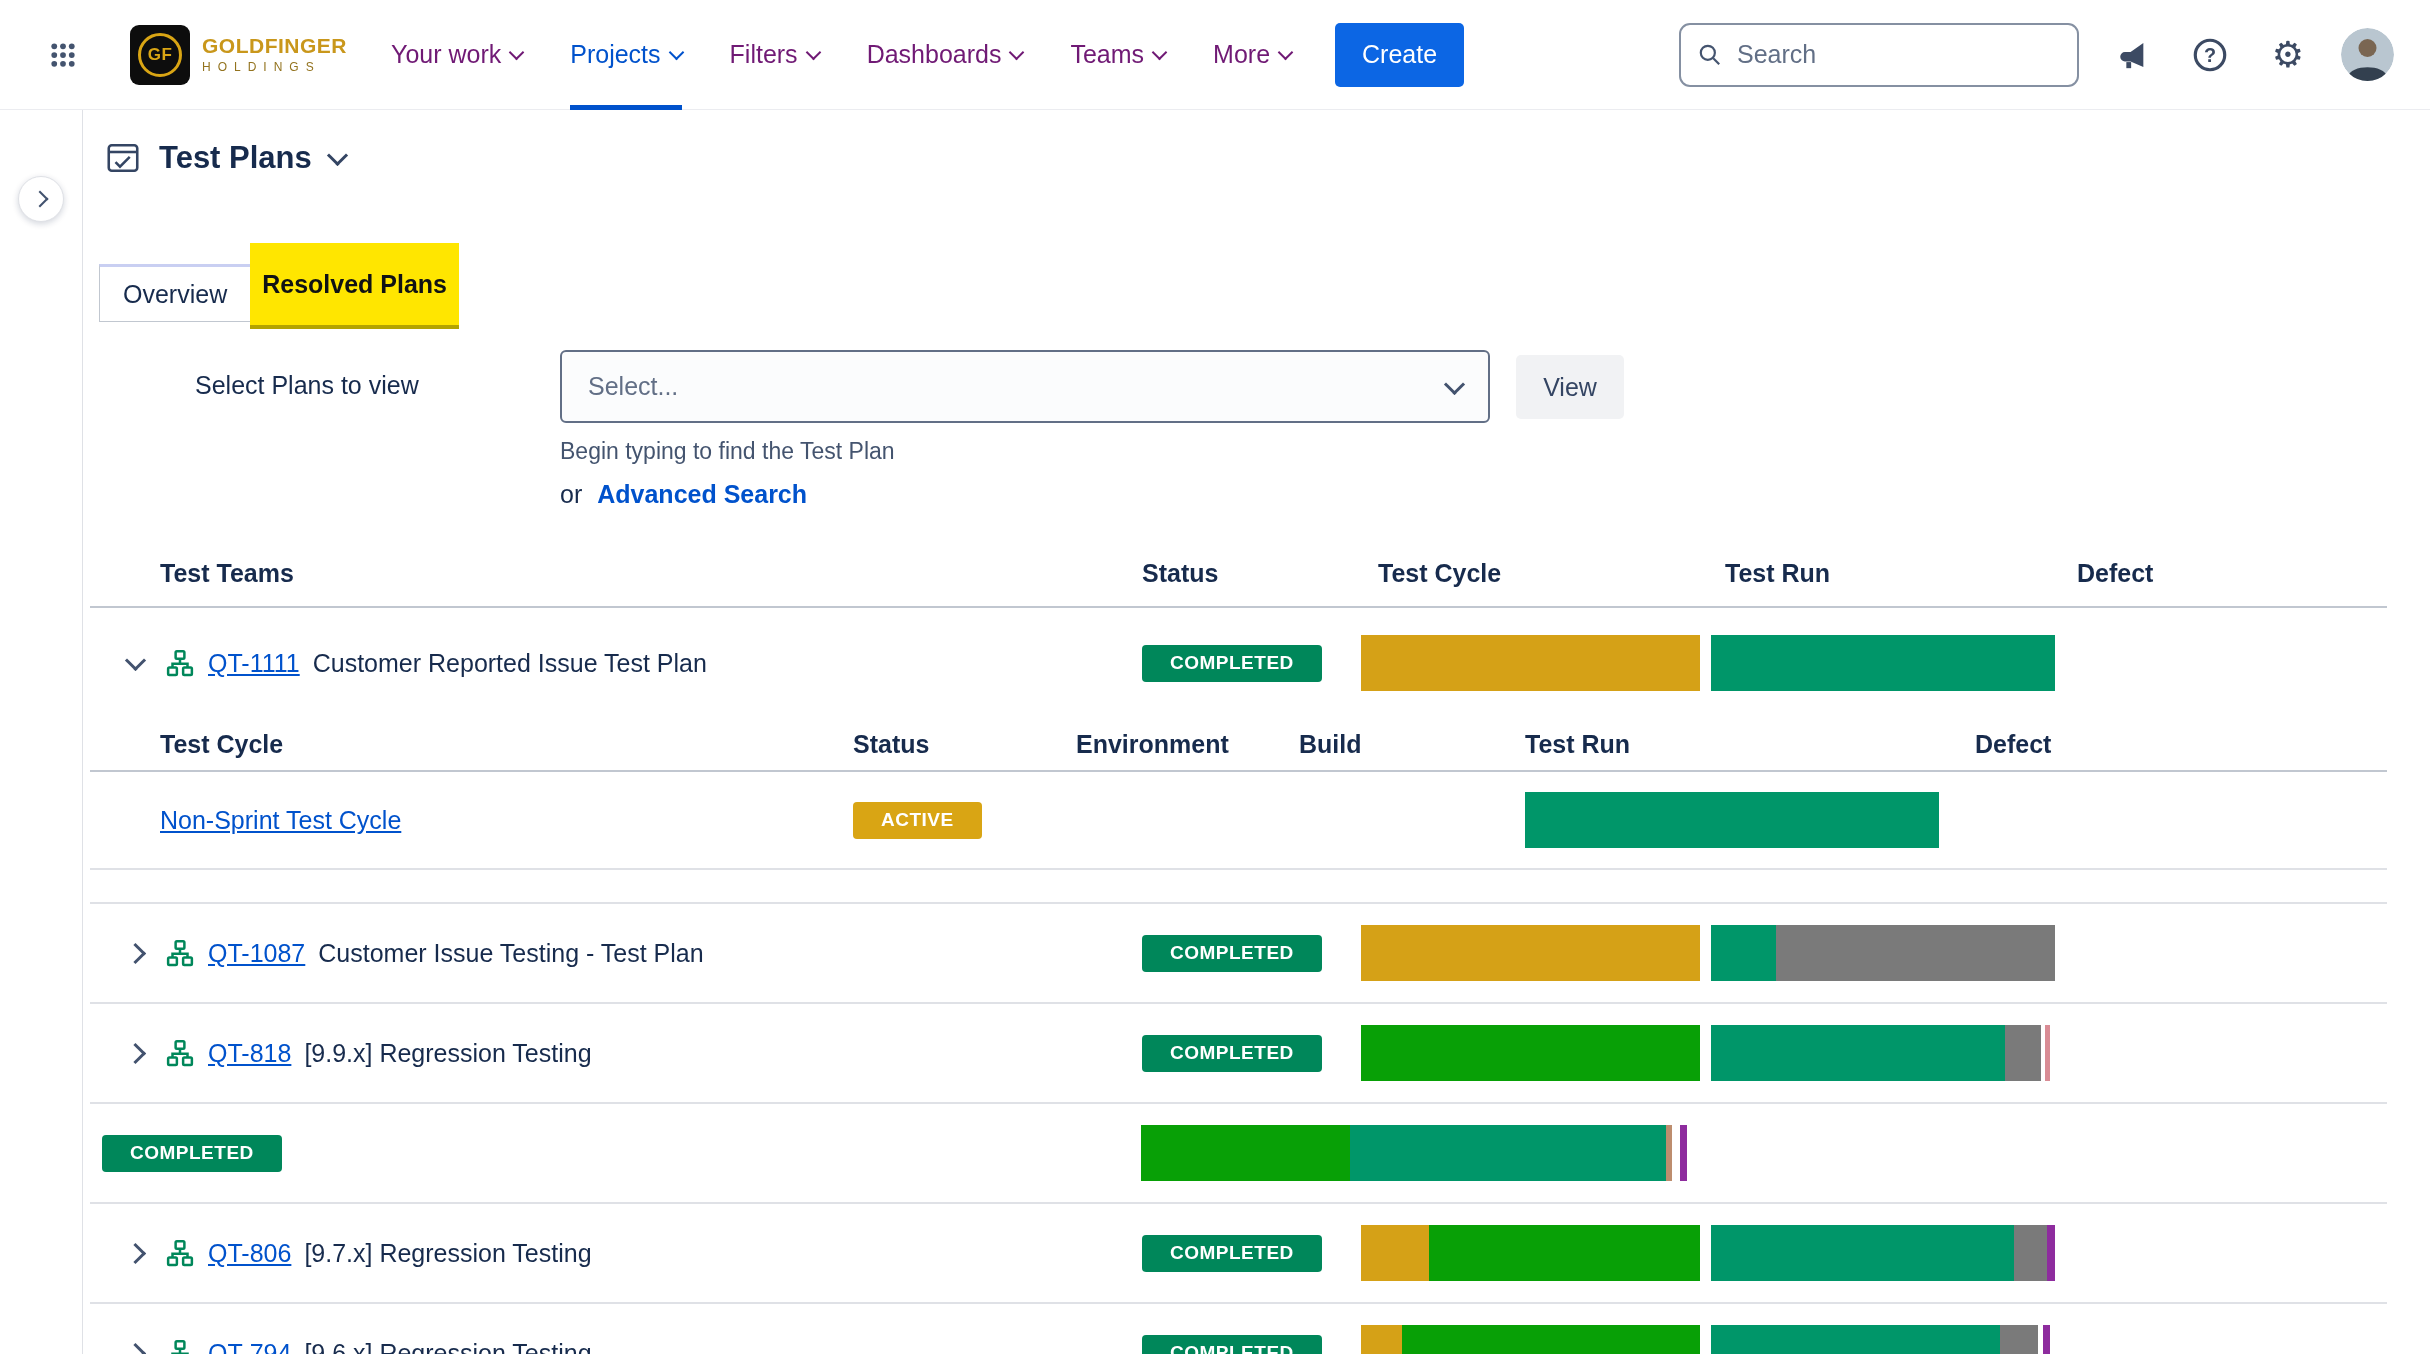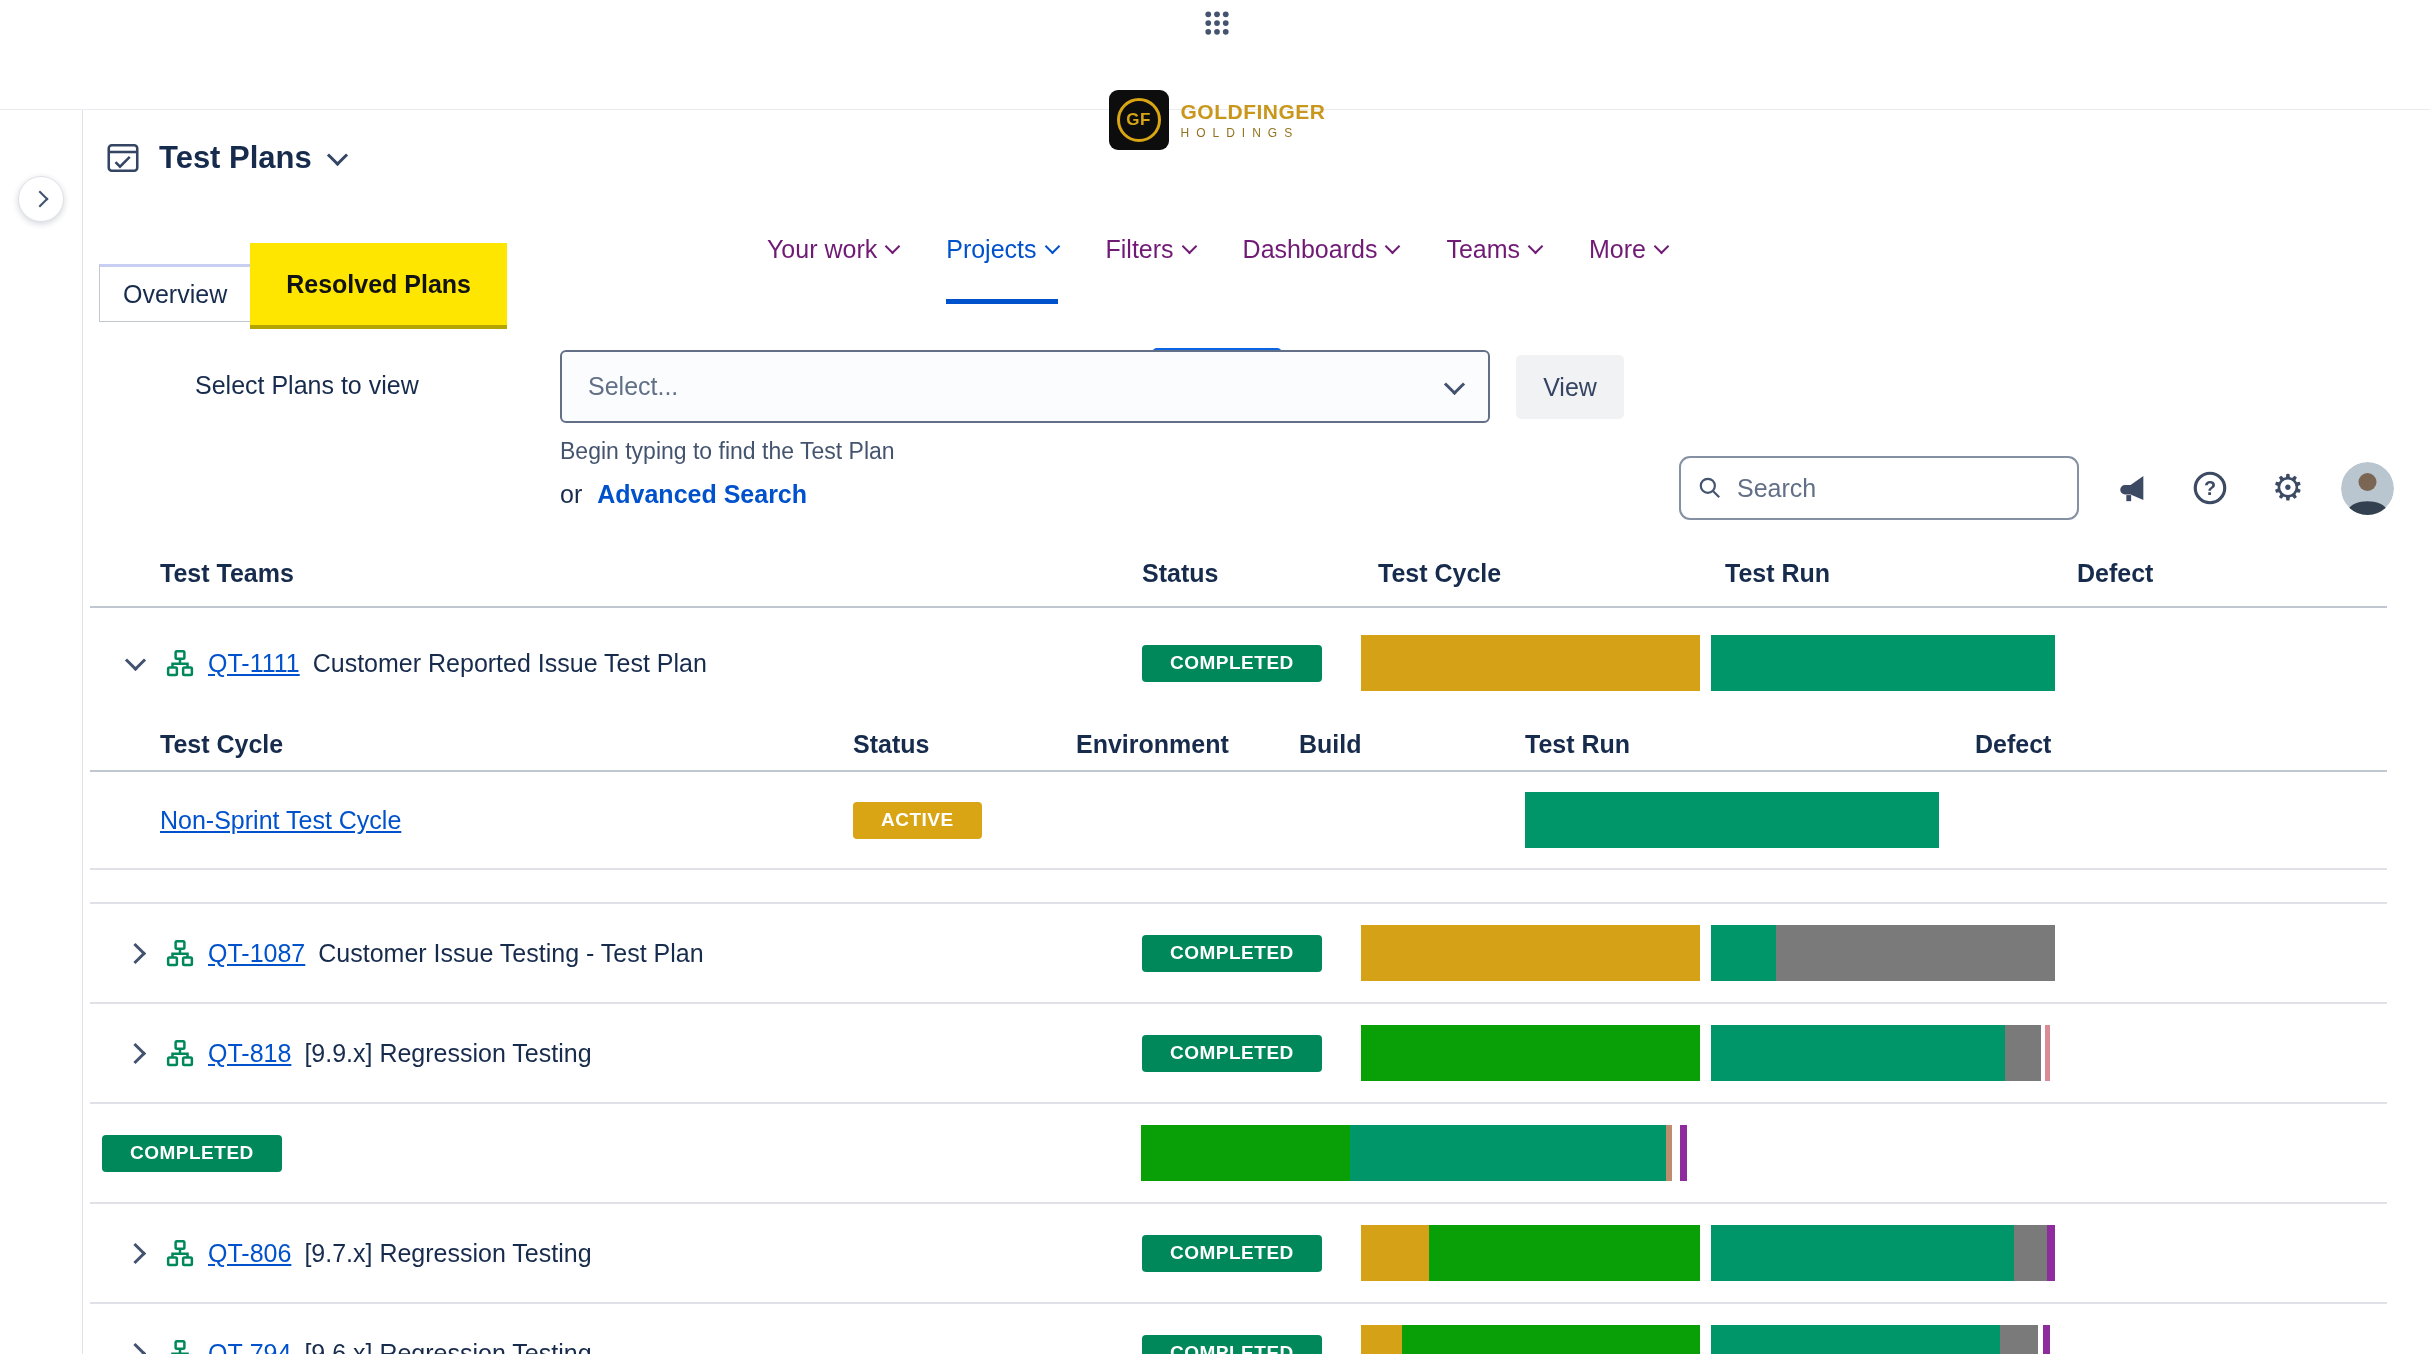--- a/index.html
+++ b/index.html
@@ -5,21 +5,21 @@
   html,body{margin:0;padding:0;}
   body{
     width:2430px;height:1354px;overflow:hidden;background:#fff;
     font-family:"Liberation Sans", sans-serif;color:#172B4D;position:relative;
   }
   a{cursor:pointer;}
   
   .topbar{
     position:absolute;top:0;left:0;width:2430px;height:110px;background:#fff;
     border-bottom:1px solid #EBECF0;display:flex;align-items:center;
-    padding:0 36px 0 40px;box-sizing:border-box;gap:44px;flex-direction:column;
+    padding:0 36px 0 40px;box-sizing:border-box;gap:44px;
   }
   .appgrid-btn{width:46px;height:46px;display:flex;align-items:center;justify-content:center;cursor:pointer;flex:0 0 auto;}
   .logo{display:flex;align-items:center;gap:12px;flex:0 0 auto;cursor:pointer;}
   .logo-emblem{width:60px;height:60px;background:#0d0d0d;border-radius:9px;display:flex;align-items:center;justify-content:center;}
   .logo-ring{width:38px;height:38px;border:3px solid #D9A514;border-radius:50%;display:flex;align-items:center;justify-content:center;
     color:#D9A514;font-weight:700;font-size:17px;letter-spacing:.5px;}
   .logo-text{display:flex;flex-direction:column;line-height:1.05;}
   .logo-l1{color:#C9971B;font-weight:800;font-size:21px;letter-spacing:.5px;}
   .logo-l2{color:#93731F;font-size:12px;letter-spacing:7px;margin-top:4px;}
   .nav-items{display:flex;align-items:center;gap:48px;height:110px;}
@@ -57,21 +57,21 @@
   .title-chev{color:#344563;cursor:pointer;display:flex;align-items:center;}
   
   .tabs{position:absolute;left:99px;top:243px;display:flex;align-items:flex-start;}
   .tab{
     height:58px;margin-top:21px;padding:0 23px;display:flex;align-items:center;font-size:25px;color:#172B4D;
     background:#fff;border:1px solid #C1C7D0;border-top:3px solid #C9CFF2;box-sizing:border-box;cursor:pointer;
   }
   .tab + .tab{margin-left:-1px;}
   .tab.highlight{
     margin-top:0;height:86px;background:#FFE600;border:none;border-bottom:4px solid #B3A400;
-    font-weight:700;color:#101214;padding:0 36px;
+    font-weight:700;color:#101214;padding:0 12px;
   }
   
   .form-label{position:absolute;left:195px;top:371px;font-size:25px;color:#172B4D;}
   .select-box{
     position:absolute;left:560px;top:350px;width:930px;height:73px;border:2px solid #626F86;border-radius:6px;
     background:#FBFCFD;box-sizing:border-box;display:flex;align-items:center;padding:0 26px;cursor:pointer;
   }
   .select-placeholder{font-size:25px;color:#626F86;flex:1;}
   .select-box .cv{color:#42526E;}
   .view-btn{

